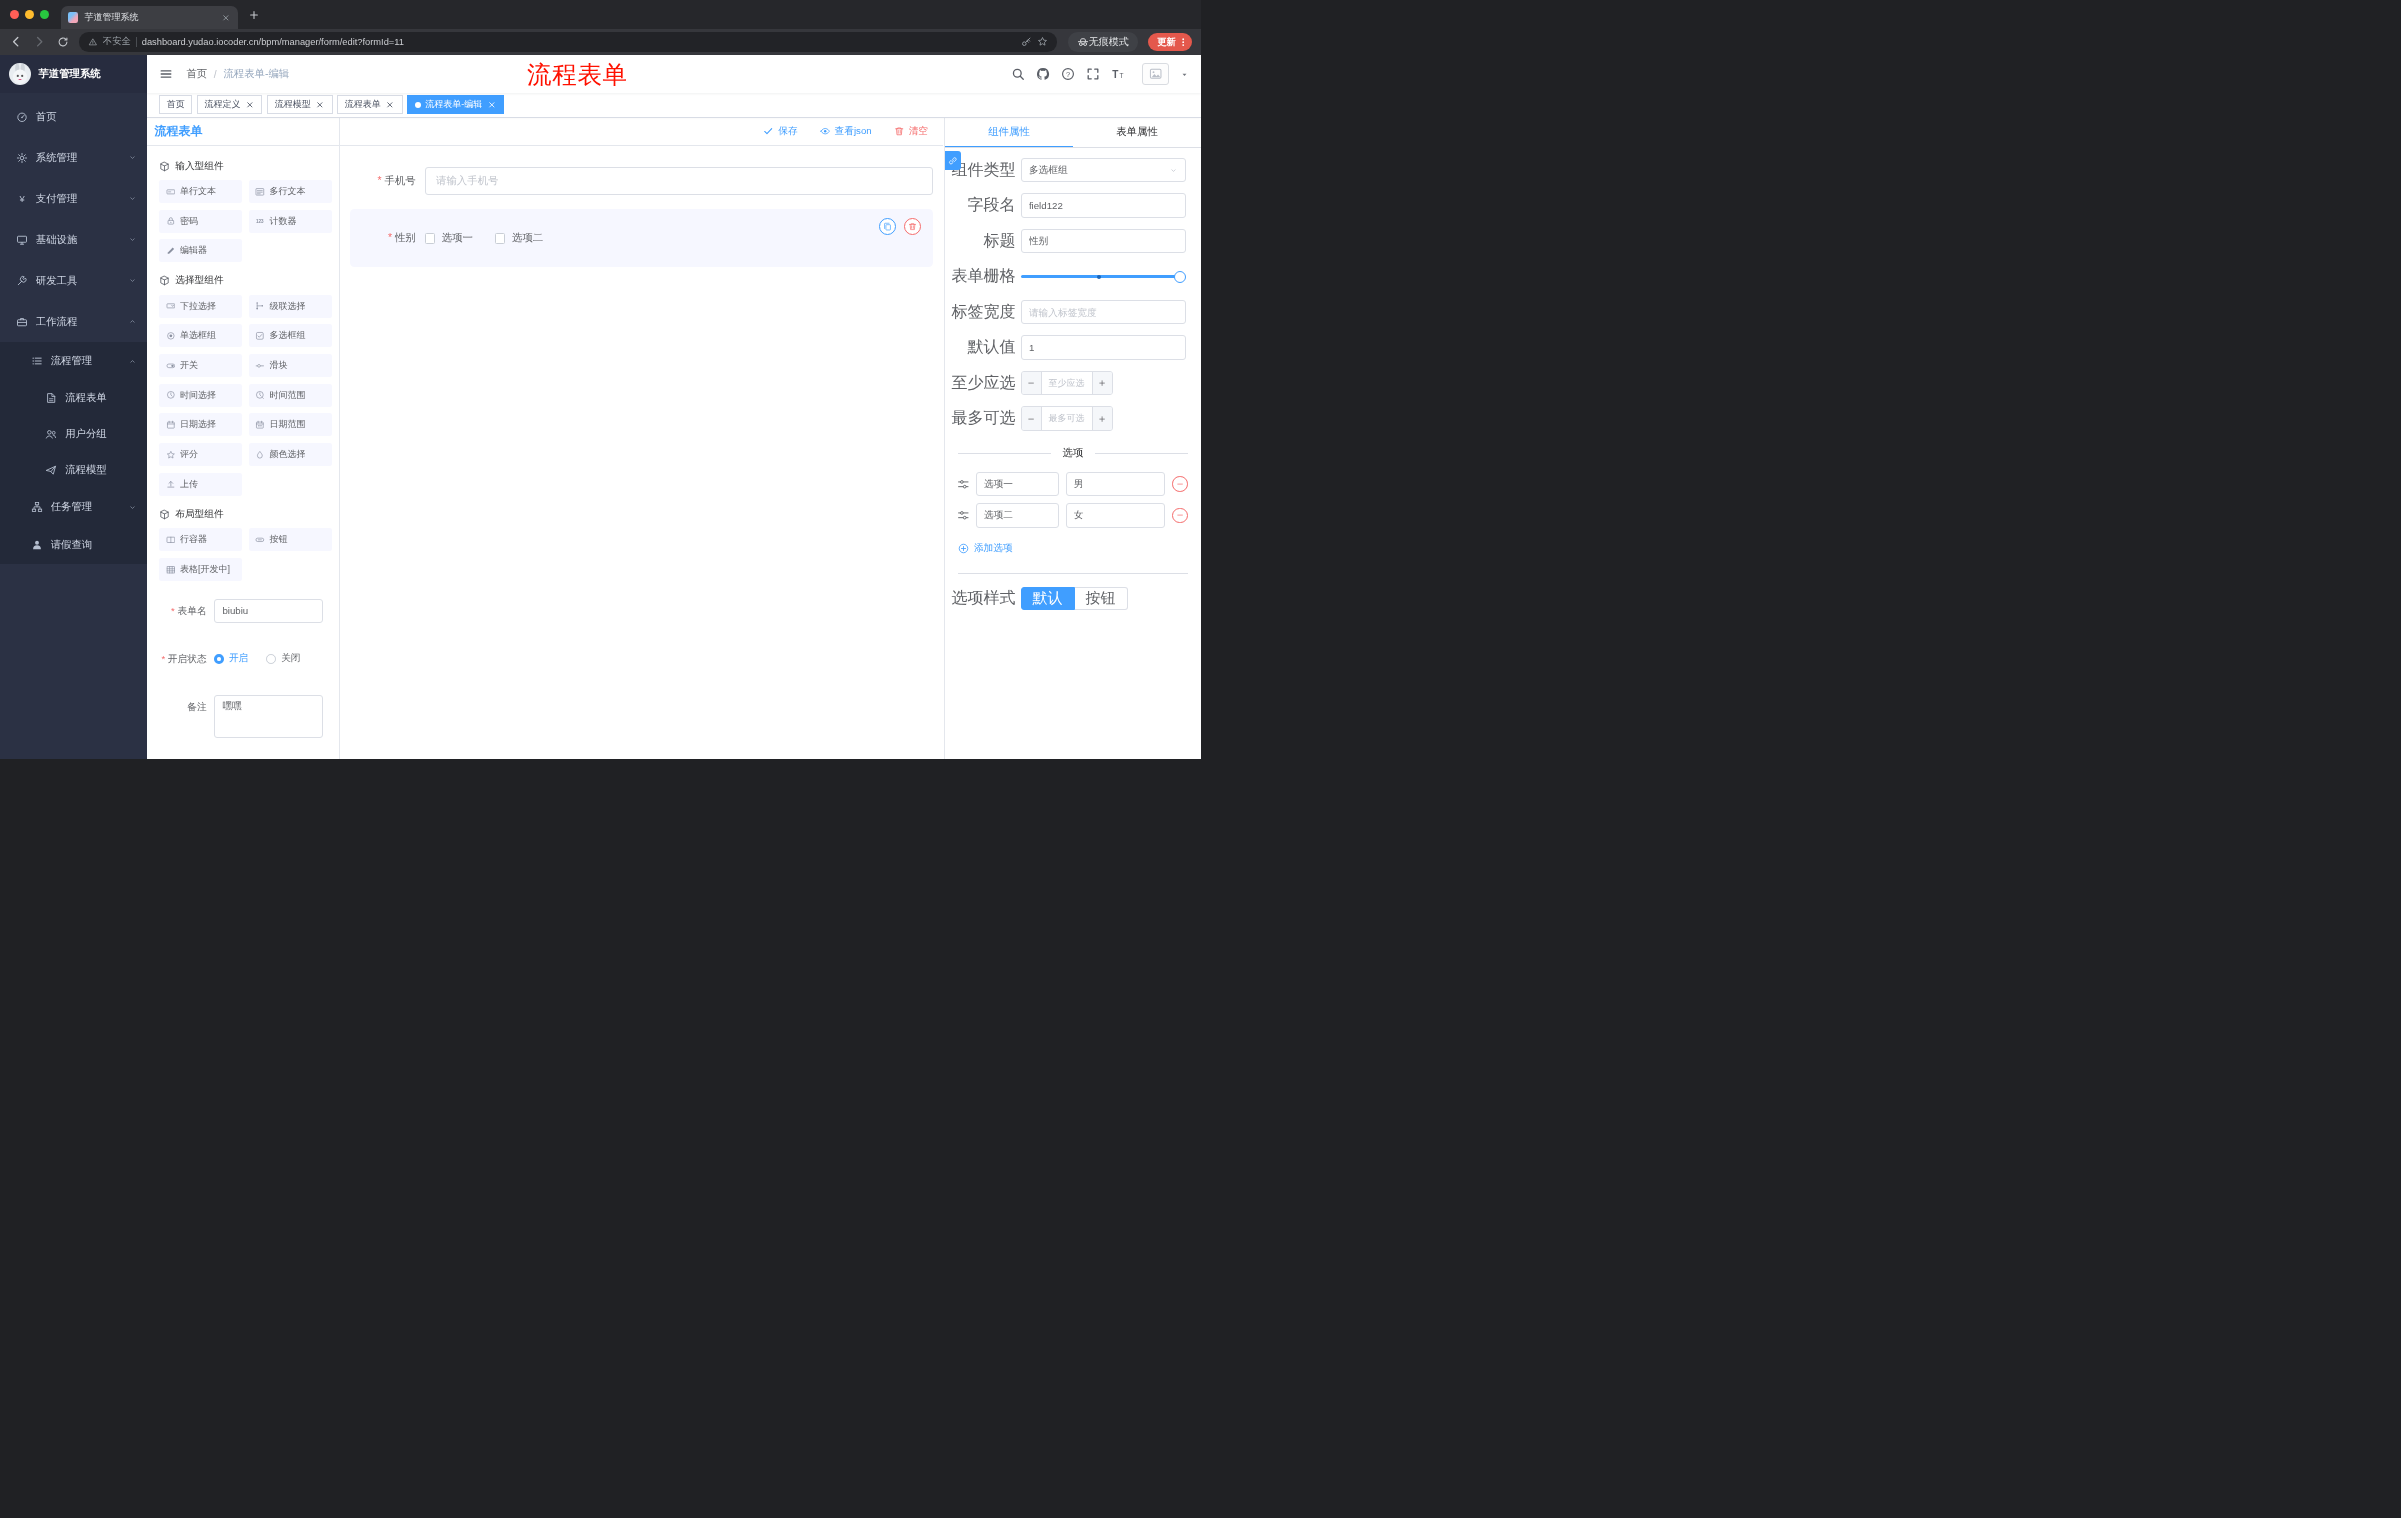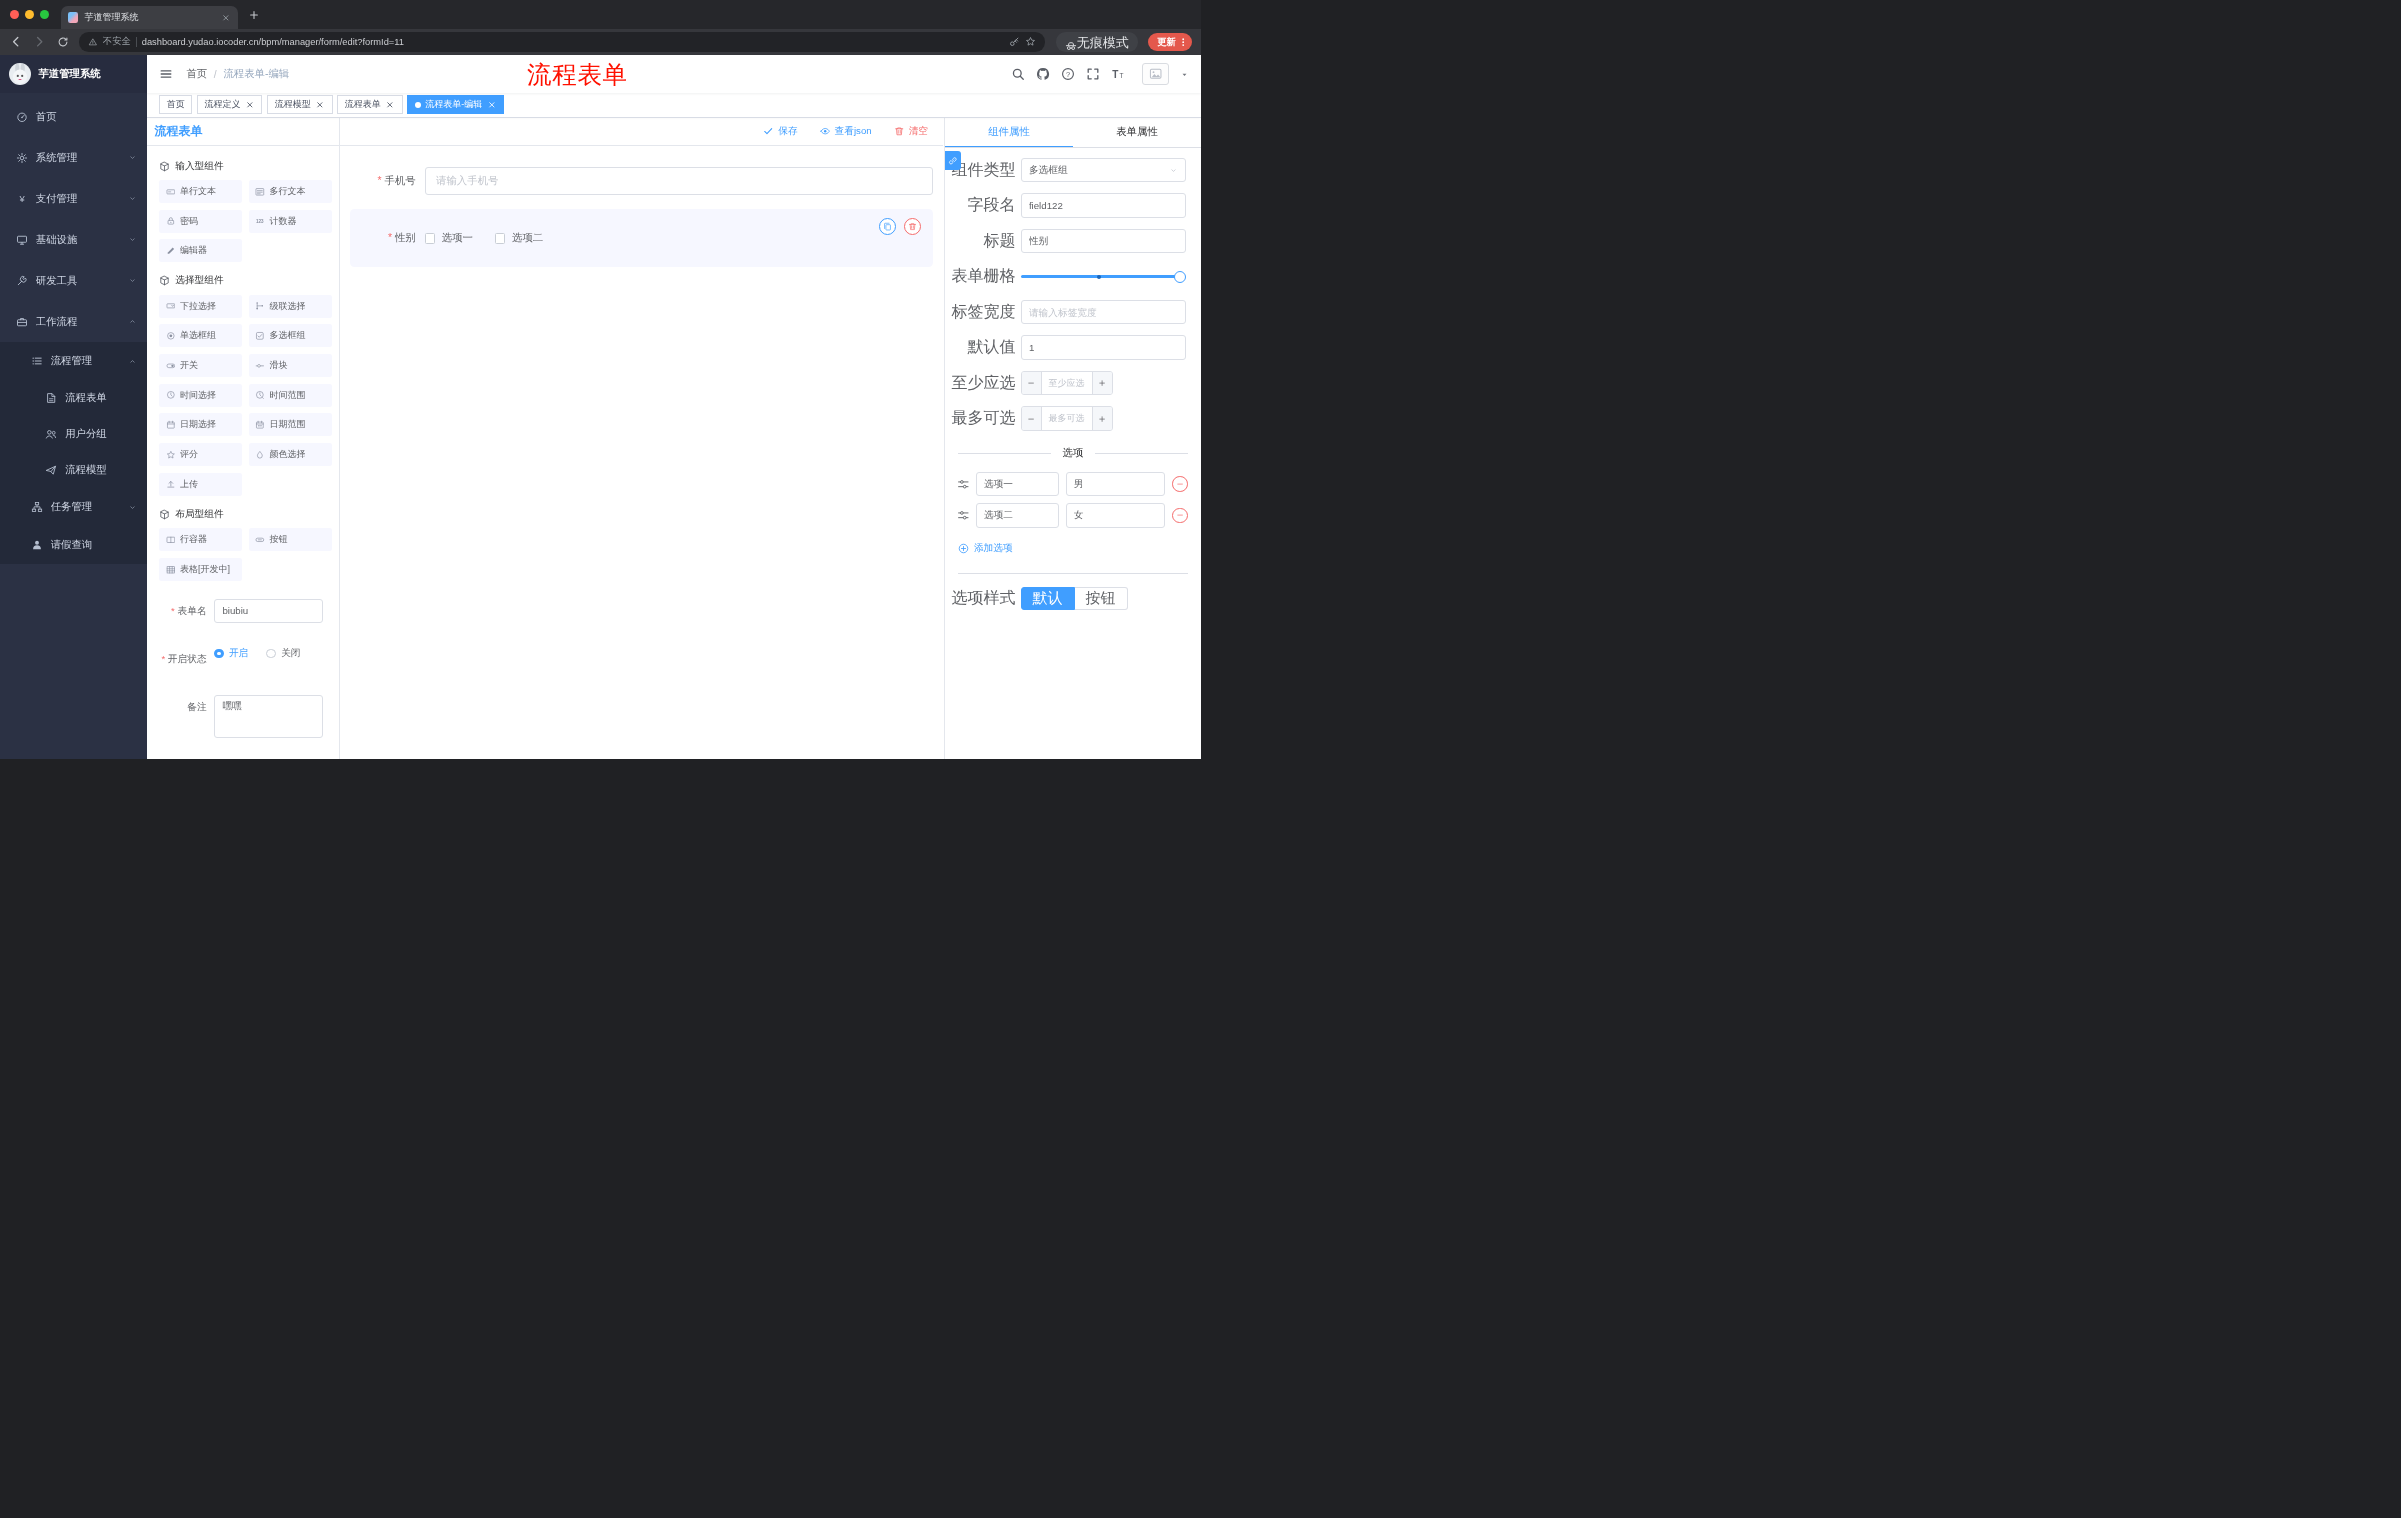--- a/index.html
+++ b/index.html
@@ -28,21 +28,21 @@
 
   .toolbar{position:absolute;top:29px;left:0;right:0;height:26px;background:#36373c;display:flex;align-items:center;padding:0 9px;gap:10.4px}
   .nav{width:13.4px;height:13.4px;color:#c4c7cc;cursor:pointer}
   .nav.dim{color:#686b71}
   .omnibox{flex:1;height:19.3px;border-radius:9.7px;background:#222327;display:flex;align-items:center;gap:5.2px;padding:0 9px;min-width:0;cursor:text}
   .warn{width:9.7px;height:9.7px;color:#9aa0a6}
   .sec-lbl{color:#9aa0a6;font-size:9.3px;white-space:nowrap}
   .vsep{width:0.7px;height:10.4px;background:#4a4d52}
   .url{color:#ccced2;font-size:9.3px;white-space:nowrap;overflow:hidden}
   .obi{width:11px;height:11px;color:#9aa0a6;flex:none;cursor:pointer}
-  .incog{display:flex;align-items:flex-end;gap:0;background:#3f4146;border-radius:9.7px;height:19.3px;padding:0 9px;color:#e6e8ea;font-size:13px;white-space:nowrap}
+  .incog{display:flex;align-items:center;gap:0;background:#3f4146;border-radius:9.7px;height:19.3px;padding:0 9px;color:#e6e8ea;font-size:10px;white-space:nowrap}
   .incog .ic{width:12px;height:12px}
   .update-pill{display:flex;align-items:center;gap:2.2px;background:#e4584c;border-radius:9.7px;height:18.6px;padding:0 3.7px 0 9px;color:#fff;font-size:9.3px;font-weight:700;cursor:pointer;white-space:nowrap}
   .update-pill .ic{width:10.4px;height:10.4px}
 
   
   .sidebar{position:absolute;left:0;top:55px;bottom:0;width:147px;background:#2b3144}
   .side-logo{height:38px;display:flex;align-items:center;gap:7.4px;padding:0 9px;background:#272c3f;cursor:pointer}
   .avatar{width:22px;height:22px;border-radius:50%;overflow:hidden;background:#e9edf1;flex:none}
   .side-title{color:#fff;font-size:10.4px;font-weight:700;white-space:nowrap}
   .menu{padding-top:3px}
@@ -84,21 +84,21 @@
   .comp-grid{display:grid;grid-template-columns:1fr 1fr;gap:6.7px}
   .comp-item{height:23px;background:#f6f7ff;border-radius:2.2px;display:flex;align-items:center;gap:4.5px;padding:0 3px 0 6.7px;font-size:9px;color:var(--text);cursor:move;white-space:nowrap;overflow:hidden}
   .comp-item .ic{width:9.7px;height:9.7px;color:#8a90a0;flex:none}
   .meta{padding:18px 9px 15px 0}
   .m-row{display:flex;margin-bottom:24px}
   .m-label{width:55px;flex:none;text-align:right;padding-right:7.4px;font-size:9.7px;color:var(--text);line-height:24px;white-space:nowrap}
   .req::before{content:"* ";color:var(--red)}
   .m-ctl{flex:1;min-width:0}
   .inp{width:100%;height:24px;border:0.7px solid var(--border);border-radius:3px;padding:0 7.4px;font-size:9.7px;color:var(--text);outline:none;background:#fff}
   .inp::placeholder{color:var(--ph)}
-  .radios{display:flex;gap:18px;align-items:flex-start;height:24px;font-size:9.7px}
+  .radios{display:flex;gap:18px;align-items:center;height:24px;font-size:9.7px}
   .radio{display:inline-flex;align-items:center;gap:5.2px;color:var(--text);cursor:pointer}
   .rb{width:9.7px;height:9.7px;border-radius:50%;border:0.7px solid #c9ced6;background:#fff;flex:none}
   .radio.on .rb{border:3px solid var(--blue)}
   .radio.on{color:var(--blue)}
   .txa{width:100%;height:43px;border:0.7px solid var(--border);border-radius:3px;padding:4.5px 7.4px;font-size:9.7px;color:var(--text);resize:none;outline:none;font-family:inherit}
 
   
   .canvas{position:absolute;left:340px;top:117px;width:603px;bottom:0;background:#fff;display:flex;flex-direction:column}
   .canvas-head{height:29px;flex:none;border-bottom:0.7px solid var(--border2);display:flex;align-items:center;justify-content:flex-end;gap:22px;padding-right:15px}
   .cact{display:inline-flex;align-items:center;gap:4.5px;font-size:9.7px;cursor:pointer}

